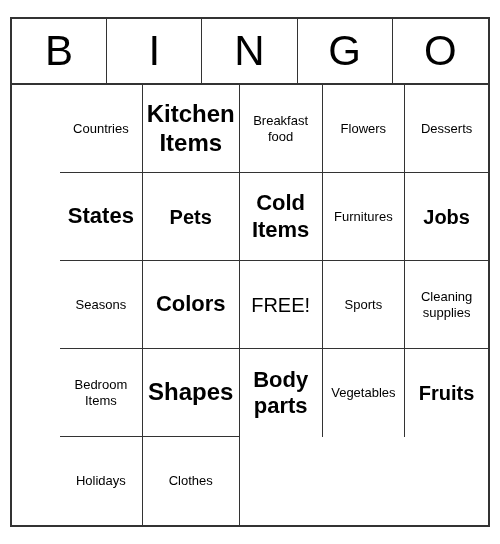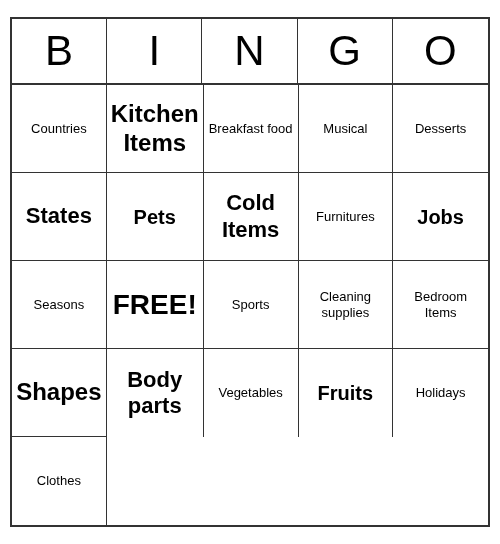--- a/index.html
+++ b/index.html
@@ -28,20 +28,21 @@
       padding: 8px 0;
       border-right: 1px solid #333;
     }
     .bingo-letter:last-child {
       border-right: none;
     }
     .bingo-grid {
       display: grid;
       grid-template-columns: repeat(5, 1fr);
       grid-template-rows: repeat(5, 1fr);
+      padding-left: 48px;
     }
     .bingo-cell {
       border-right: 1px solid #333;
       border-bottom: 1px solid #333;
       min-height: 88px;
       display: flex;
       align-items: center;
       justify-content: center;
       text-align: center;
       padding: 4px;
@@ -62,22 +63,22 @@
     }
     .cell-text.xlarge {
       font-size: 20px;
       font-weight: bold;
     }
     .cell-text.medium {
       font-size: 24px;
       font-weight: bold;
     }
     .cell-text.free {
-      font-size: 28px;
-      font-weight: bold;
+      font-size: 20px;
+      font-weight: normal;
     }
   </style>
 </head>
 <body>
 
 <div class="bingo-card">
   <div class="bingo-header">
   <div class="bingo-letter">B</div>
       <div class="bingo-letter">I</div>
       <div class="bingo-letter">N</div>
@@ -88,21 +89,21 @@
   <div class="bingo-cell">
         <span class="cell-text">Countries</span>
       </div>
       <div class="bingo-cell">
         <span class="cell-text medium">Kitchen Items</span>
       </div>
       <div class="bingo-cell">
         <span class="cell-text">Breakfast food</span>
       </div>
       <div class="bingo-cell">
-        <span class="cell-text">Musical</span>
+        <span class="cell-text">Flowers</span>
       </div>
       <div class="bingo-cell">
         <span class="cell-text">Desserts</span>
       </div>
       <div class="bingo-cell">
         <span class="cell-text large">States</span>
       </div>
       <div class="bingo-cell">
         <span class="cell-text xlarge">Pets</span>
       </div>
@@ -110,20 +111,23 @@
         <span class="cell-text large">Cold Items</span>
       </div>
       <div class="bingo-cell">
         <span class="cell-text">Furnitures</span>
       </div>
       <div class="bingo-cell">
         <span class="cell-text xlarge">Jobs</span>
       </div>
       <div class="bingo-cell">
         <span class="cell-text">Seasons</span>
+      </div>
+      <div class="bingo-cell">
+        <span class="cell-text large">Colors</span>
       </div>
       <div class="bingo-cell">
         <span class="cell-text free">FREE!</span>
       </div>
       <div class="bingo-cell">
         <span class="cell-text">Sports</span>
       </div>
       <div class="bingo-cell">
         <span class="cell-text">Cleaning supplies</span>
       </div>

